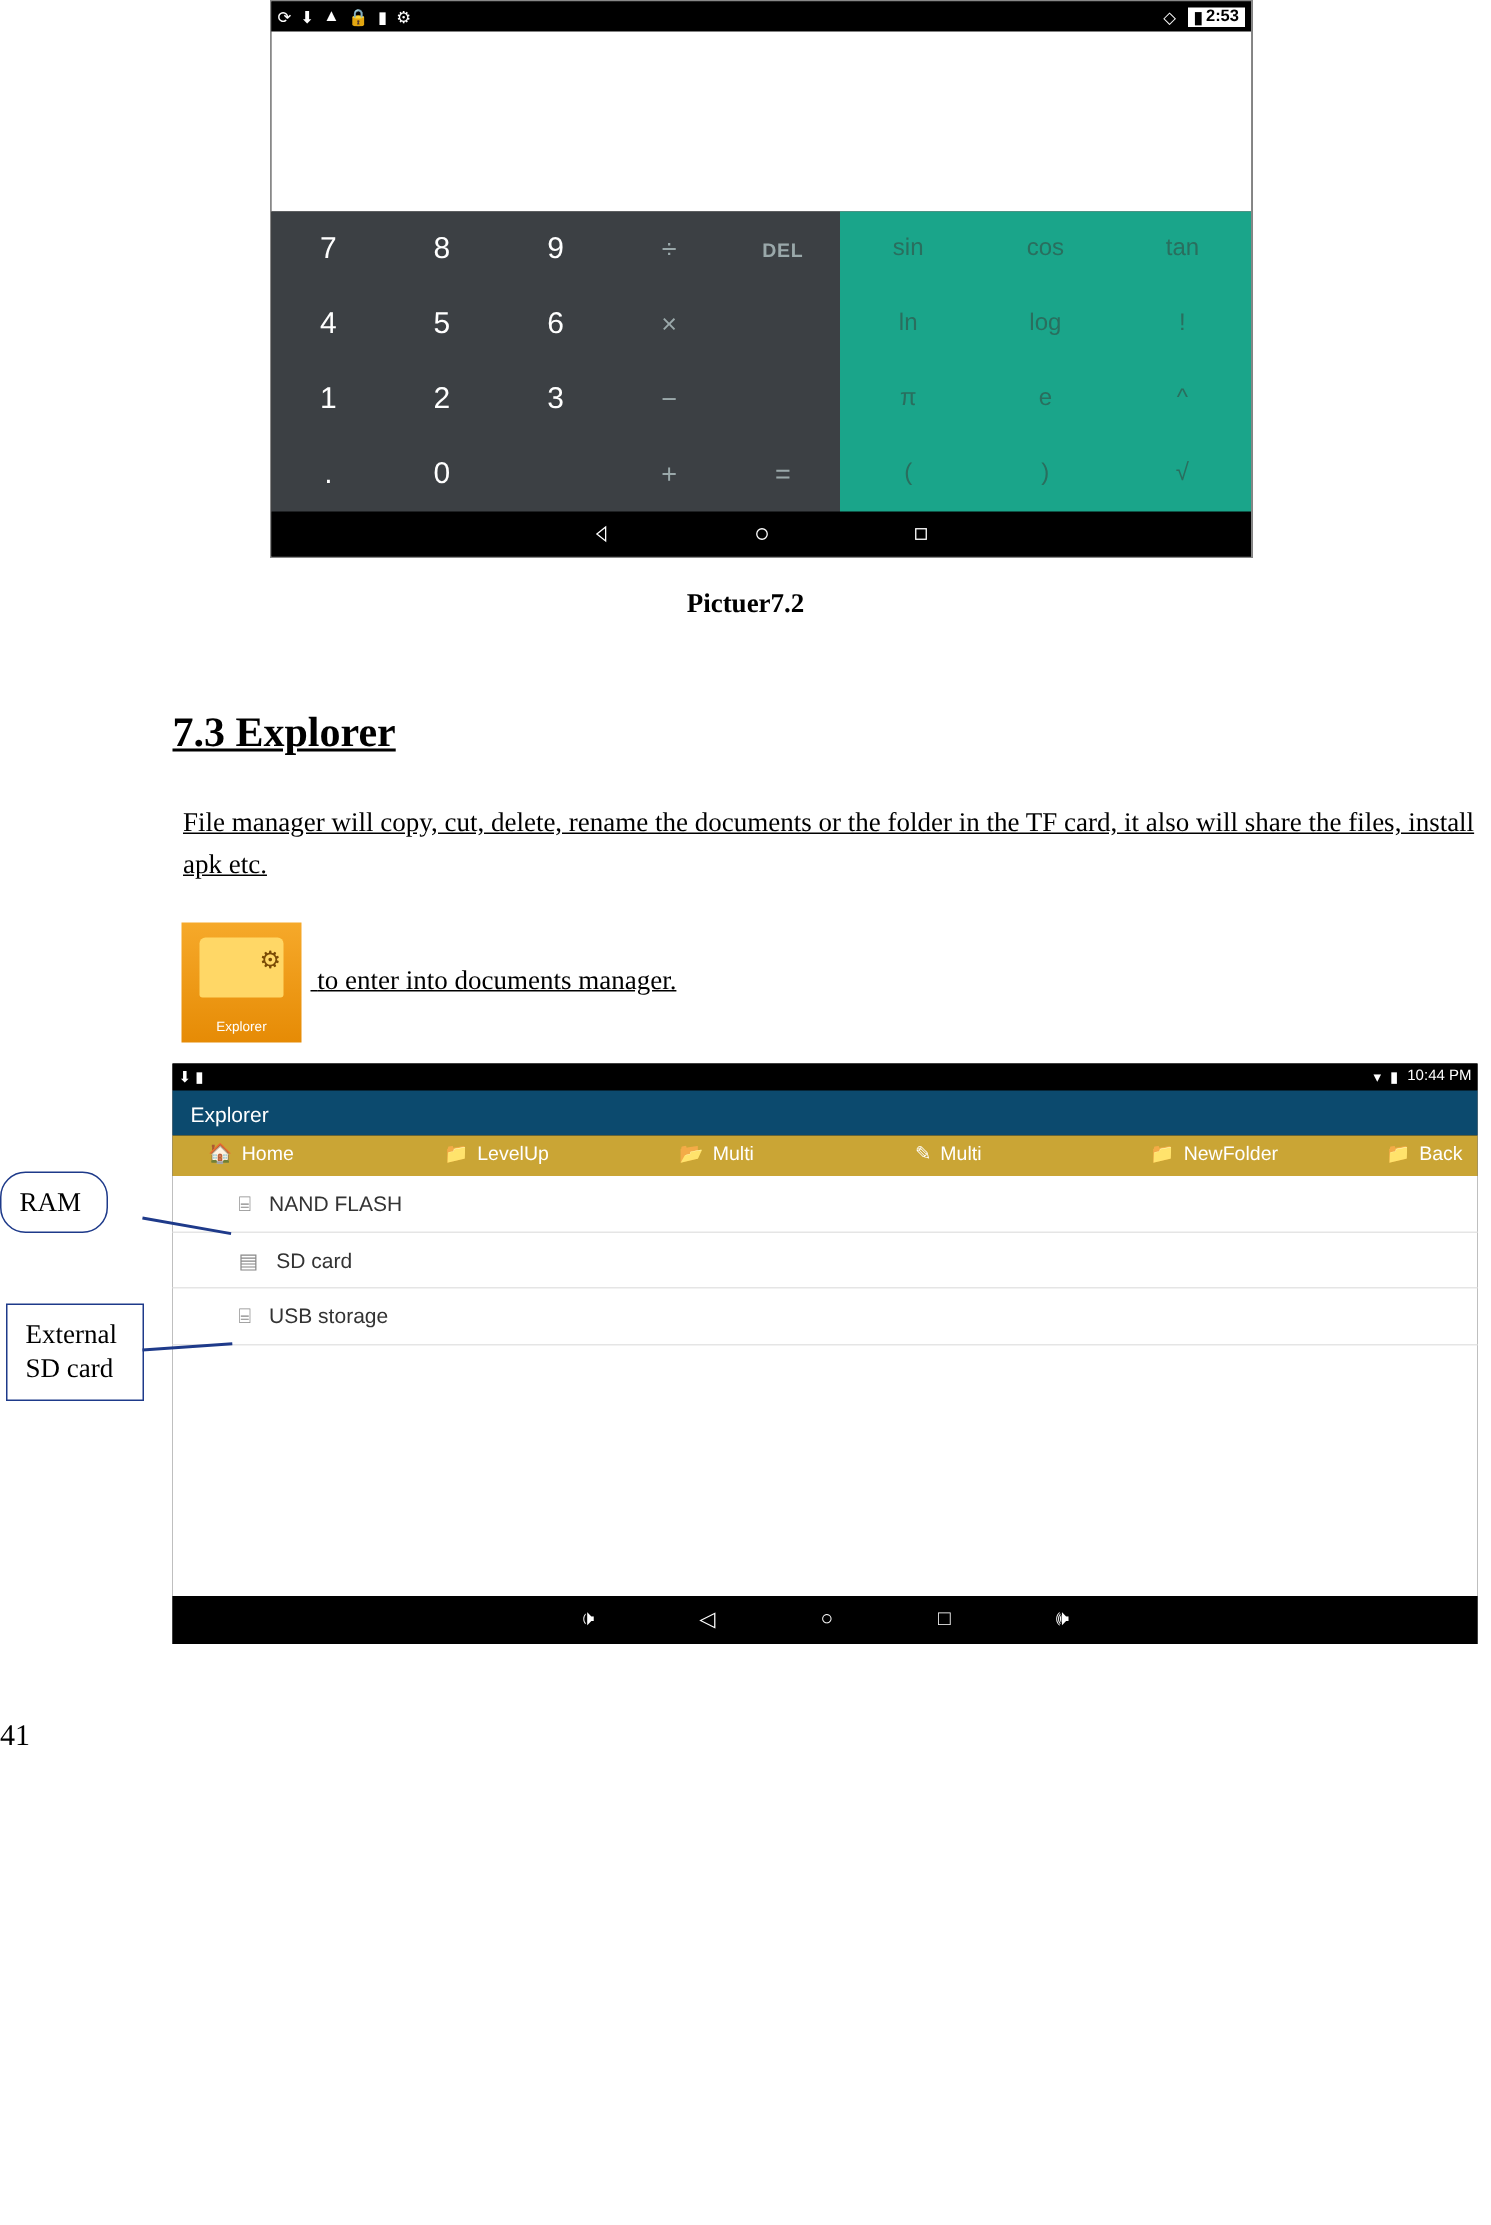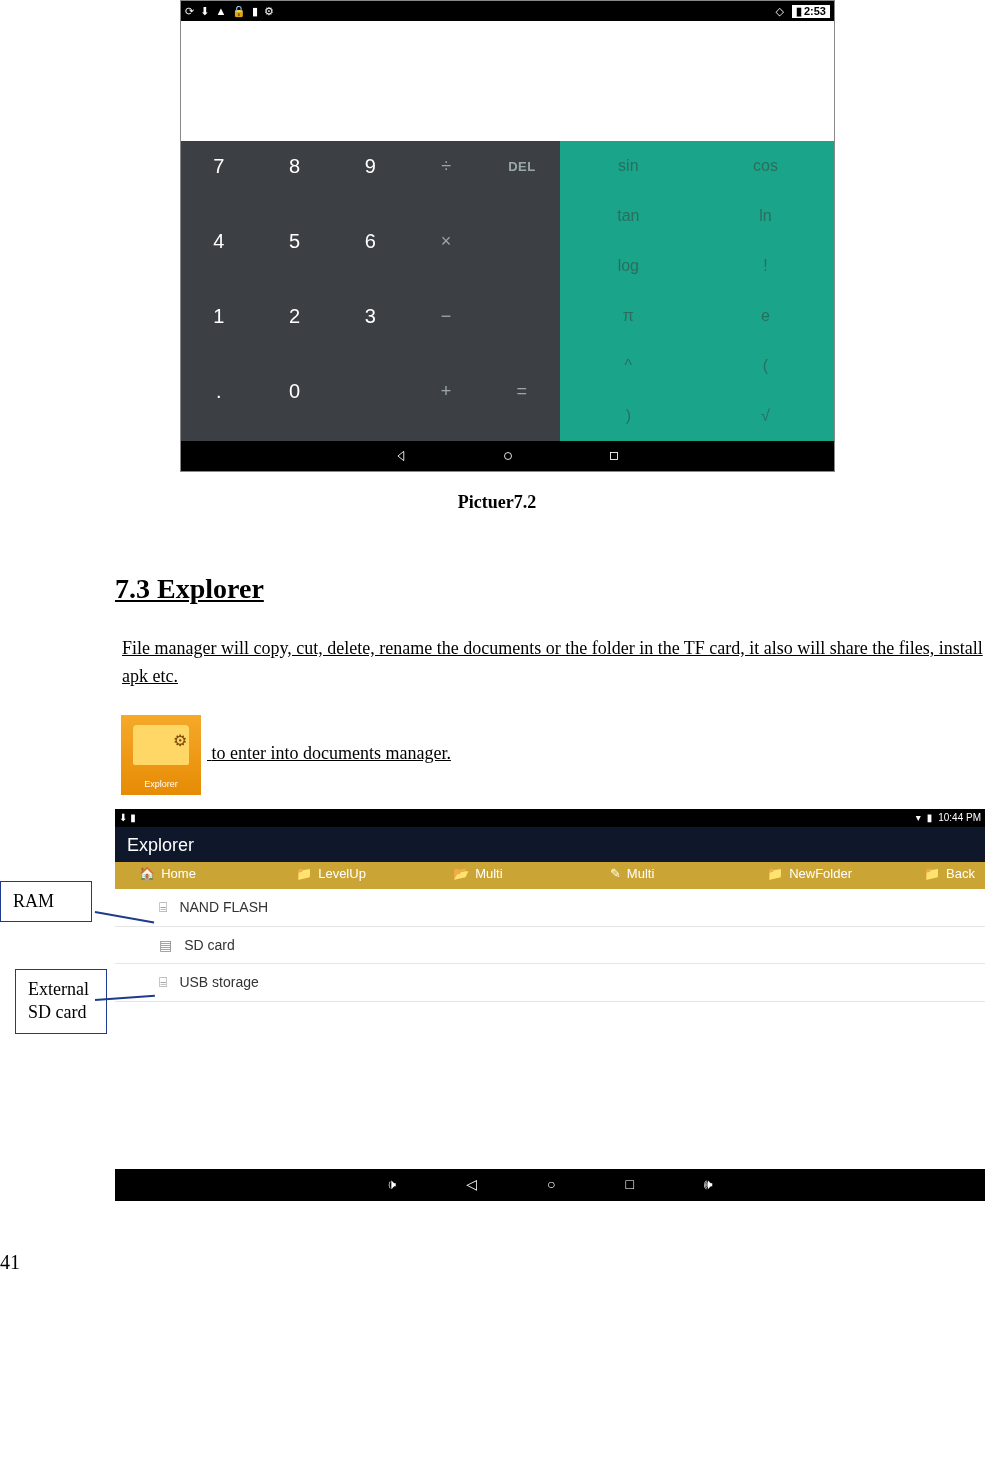--- a/index.html
+++ b/index.html
@@ -65,21 +65,21 @@
     flex: 1 1 58%;
     display: grid;
     grid-template-columns: repeat(5, 1fr);
     grid-template-rows: repeat(4, 1fr);
   }
   .keypad-teal {
     background: var(--teal);
     color: #e6fff8;
     flex: 1 1 42%;
     display: grid;
-    grid-template-columns: repeat(2, 1fr);
+    grid-template-columns: repeat(3, 1fr);
     grid-template-rows: repeat(4, 1fr);
   }
   .key {
     display: flex;
     align-items: center;
     justify-content: center;
     font-family: Arial, Helvetica, sans-serif;
     font-size: 20px;
     height: 50px;
     font-weight: 300;
@@ -176,24 +176,24 @@
     background: #000;
     color: #fff;
     display: flex;
     align-items: center;
     font-family: Arial, Helvetica, sans-serif;
     font-size: 10px;
     padding: 0 4px;
   }
   .status2 .right { margin-left: auto; display: flex; gap: 6px; align-items: center; }
   .titlebar {
-    background: #0f172a;
-    color: #fff;
-    font-family: Arial, Helvetica, sans-serif;
-    font-size: 18px;
+    background: #0c4a6e;
+    color: #fff;
+    font-family: Arial, Helvetica, sans-serif;
+    font-size: 14px;
     padding: 8px 12px 6px 12px;
   }
   .toolbar {
     background: #caa535;
     display: flex;
     color: #fff;
     font-family: Arial, Helvetica, sans-serif;
     font-size: 13px;
     padding: 4px 10px 8px 24px;
     gap: 10px;
@@ -229,22 +229,22 @@
   .nav2-icon { font-size: 14px; }
   
   .callout {
     position: absolute;
     border: 1.5px solid var(--navy);
     padding: 8px 12px;
     font-size: 18px;
     background: #fff;
     line-height: 1.3;
   }
-  .callout.ram { top: 72px; left: 0; width: 92px; }
-  .callout.sd  { top: 160px; left: 15px; width: 92px; }
+  .callout.ram { top: 72px; left: 0; width: 72px; border-radius: 17px; }
+  .callout.sd  { top: 160px; left: 4px; width: 92px; }
   .leader {
     position: absolute;
     height: 1.5px;
     background: var(--navy);
   }
   .leader.ram-l { top: 102px; left: 95px; width: 60px; transform: rotate(10deg); transform-origin: left center; }
   .leader.sd-l  { top: 190px; left: 95px; width: 60px; transform: rotate(-4deg); transform-origin: left center; }
   .page-num {
     text-align: left;
     font-size: 20px;

